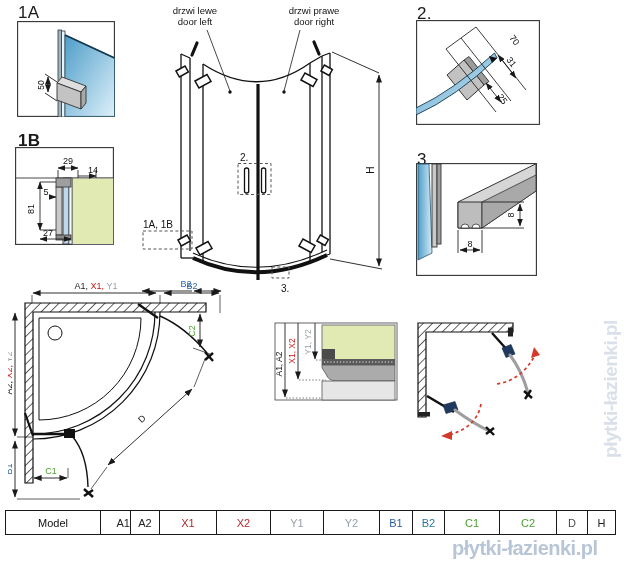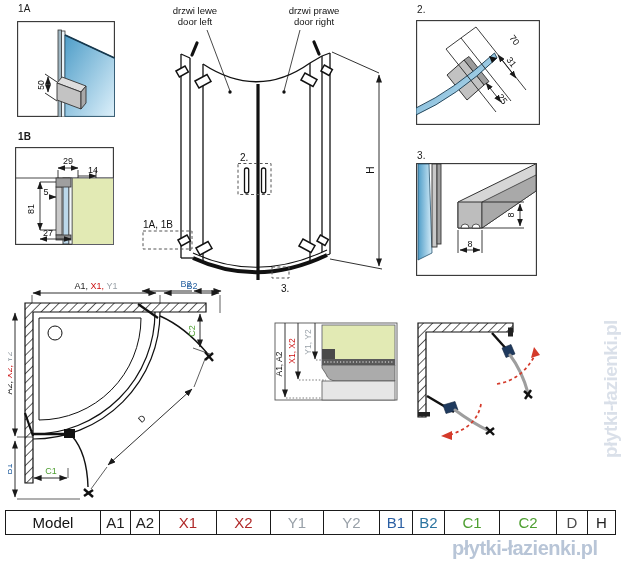--- a/index.html
+++ b/index.html
@@ -1,25 +1,25 @@
 <!DOCTYPE html>
 <html><head>
 <meta charset="utf-8">
 <style>
   html,body{margin:0;padding:0;background:#fff;}
   #stage{position:relative;width:624px;height:566px;background:#fff;overflow:hidden;
          font-family:"Liberation Sans", sans-serif;}
   .abs{position:absolute;}
   svg text{font-family:"Liberation Sans", sans-serif;}
-  .detail-label{position:absolute;font-size:10px;color:#1a1a1a;letter-spacing:.3px;}
+  .detail-label{position:absolute;font-size:17px;color:#1a1a1a;letter-spacing:.3px;}
   
   #spec-table{position:absolute;left:5px;top:510px;width:610px;border-collapse:collapse;
               table-layout:fixed;background:#fff;}
   #spec-table td{border:1.6px solid #1a1a1a;text-align:center;vertical-align:middle;
-                 height:23px;font-size:15px;color:#111;padding:0;overflow:hidden;white-space:nowrap;}
+                 height:23px;font-size:11px;color:#111;padding:0;overflow:hidden;white-space:nowrap;}
   #spec-table tr.hdr td{font-weight:normal;}
   #spec-table td.model-h{font-weight:bold;color:#111;}
   #spec-table td.model-v{font-weight:bold;font-style:italic;}
   
   #wm-bottom{position:absolute;left:452px;top:537px;font-size:20px;font-weight:bold;
              color:rgba(140,162,190,.62);letter-spacing:-.5px;z-index:5;pointer-events:none;}
   #wm-side{position:absolute;left:505px;top:378px;width:212px;height:22px;text-align:center;
            transform:rotate(-90deg);font-size:19px;font-weight:bold;
            color:rgba(158,174,196,.38);letter-spacing:-.5px;z-index:5;pointer-events:none;}
 </style>
@@ -355,21 +355,21 @@
         <col style="width: 33px;">
         <col style="width: 32px;">
         <col style="width: 55px;">
         <col style="width: 57px;">
         <col style="width: 31px;">
         <col style="width: 28px;">
       </colgroup>
     <tbody id="spec-body">
         <tr class="hdr">
           <td class="model-h" style="color: rgb(17, 17, 17);">Model</td>
-          <td style="color: rgb(34, 34, 34);">A1</td>
+          <td style="color: rgb(34, 34, 34); text-align: right;">A1</td>
           <td style="color: rgb(34, 34, 34);">A2</td>
           <td style="color: rgb(176, 42, 42); margin-top: 11px;">X1</td>
           <td style="color: rgb(176, 42, 42);">X2</td>
           <td style="color: rgb(152, 160, 168);">Y1</td>
           <td style="color: rgb(152, 160, 168);">Y2</td>
           <td style="color: rgb(43, 95, 163);">B1</td>
           <td style="color: rgb(43, 116, 160);">B2</td>
           <td style="color: rgb(77, 158, 48);">C1</td>
           <td style="color: rgb(77, 158, 48);">C2</td>
           <td style="color: rgb(74, 74, 74);">D</td>

